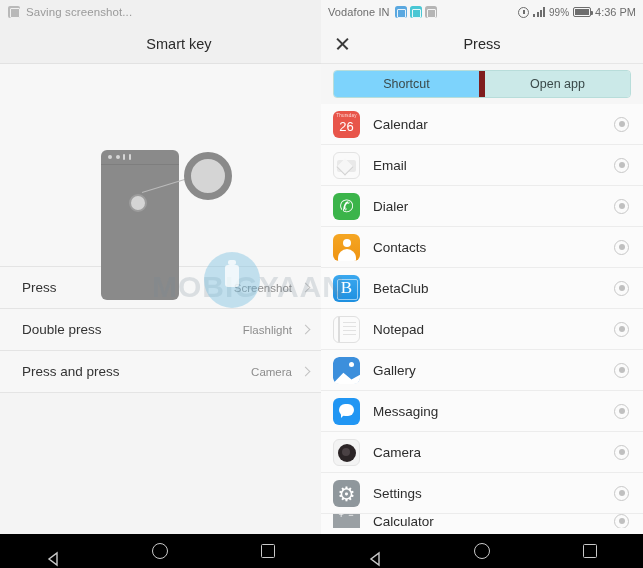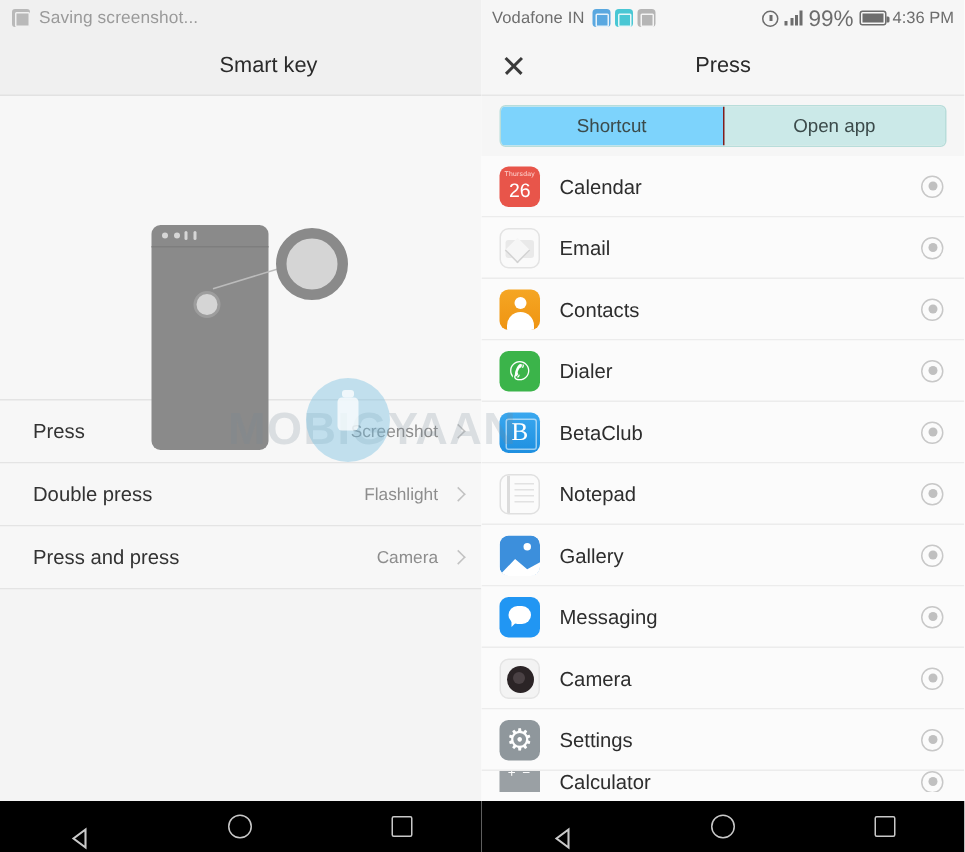--- a/index.html
+++ b/index.html
@@ -143,21 +143,21 @@
     content: ""; position: absolute; left: 2.5px; top: 2.5px;
     width: 7px; height: 7px; border: 1px solid rgba(255,255,255,.85);
     border-radius: 1px;
   }
   .st-right { margin-left: auto; display: flex; align-items: center; gap: 4px; }
   .alarm { width: 11px; height: 11px; border: 1.4px solid #6d6d6d; border-radius: 50%; position: relative; }
   .alarm::before { content:""; position:absolute; left:4px; top:2px; width:1.3px; height:4px; background:#6d6d6d; }
   .bars { display: flex; align-items: flex-end; gap: 1.2px; height: 10px; }
   .bars i { width: 2px; background: #6d6d6d; display: block; }
   .b1 { height: 3px; } .b2 { height: 5px; } .b3 { height: 7px; } .b4 { height: 10px; }
-  .batt-pct { font-size: 15px; }
+  .batt-pct { font-size: 10px; }
   .batt {
     width: 18px; height: 10px; border: 1.4px solid #6d6d6d; border-radius: 2px;
     position: relative; padding: 1px;
   }
   .batt::after {
     content: ""; position: absolute; right: -3px; top: 2.5px;
     width: 2px; height: 4px; background: #6d6d6d; border-radius: 0 1px 1px 0;
   }
   .batt i { display: block; height: 100%; background: #6d6d6d; }
   .clock { font-size: 11px; }
@@ -191,21 +191,21 @@
   }
   .segment {
     display: flex; width: 100%; height: 28px;
     border: 1px solid #b8ddda; border-radius: 4px; overflow: hidden;
   }
   .seg {
     flex: 1; display: flex; align-items: center; justify-content: center;
     font-size: 12.5px; color: #3b4a4a; background: #7dd3fc;
   }
   .seg.on { background: #cbe9e8; }
-  .seg + .seg { border-left: 1px solid #7f1d1d; }
+  .seg + .seg { border-left: 6px solid #7f1d1d; }
 
   .app-list { flex: 1; overflow: hidden; background: #fbfbfb; }
   .arow {
     height: 41px; display: flex; align-items: center;
     padding: 0 14px 0 12px;
     border-bottom: 1px solid #ececec;
     background: #fbfbfb;
   }
   .aicon {
     width: 27px; height: 27px; border-radius: 6px; flex: none;
@@ -466,30 +466,30 @@
 
       <div class="arow">
         <span class="aicon ic-email"></span>
         <span class="aname">Email</span>
         <span class="radio">
             <i></i>
           </span>
       </div>
 
       <div class="arow">
+        <span class="aicon ic-dialer"></span>
+        <span class="aname">Dialer</span>
+        <span class="radio">
+            <i></i>
+          </span>
+      </div>
+
+      <div class="arow">
         <span class="aicon ic-contacts"></span>
         <span class="aname">Contacts</span>
-        <span class="radio">
-            <i></i>
-          </span>
-      </div>
-
-      <div class="arow">
-        <span class="aicon ic-dialer"></span>
-        <span class="aname">Dialer</span>
         <span class="radio">
             <i></i>
           </span>
       </div>
 
       <div class="arow">
         <span class="aicon ic-beta"></span>
         <span class="aname">BetaClub</span>
         <span class="radio">
             <i></i>

